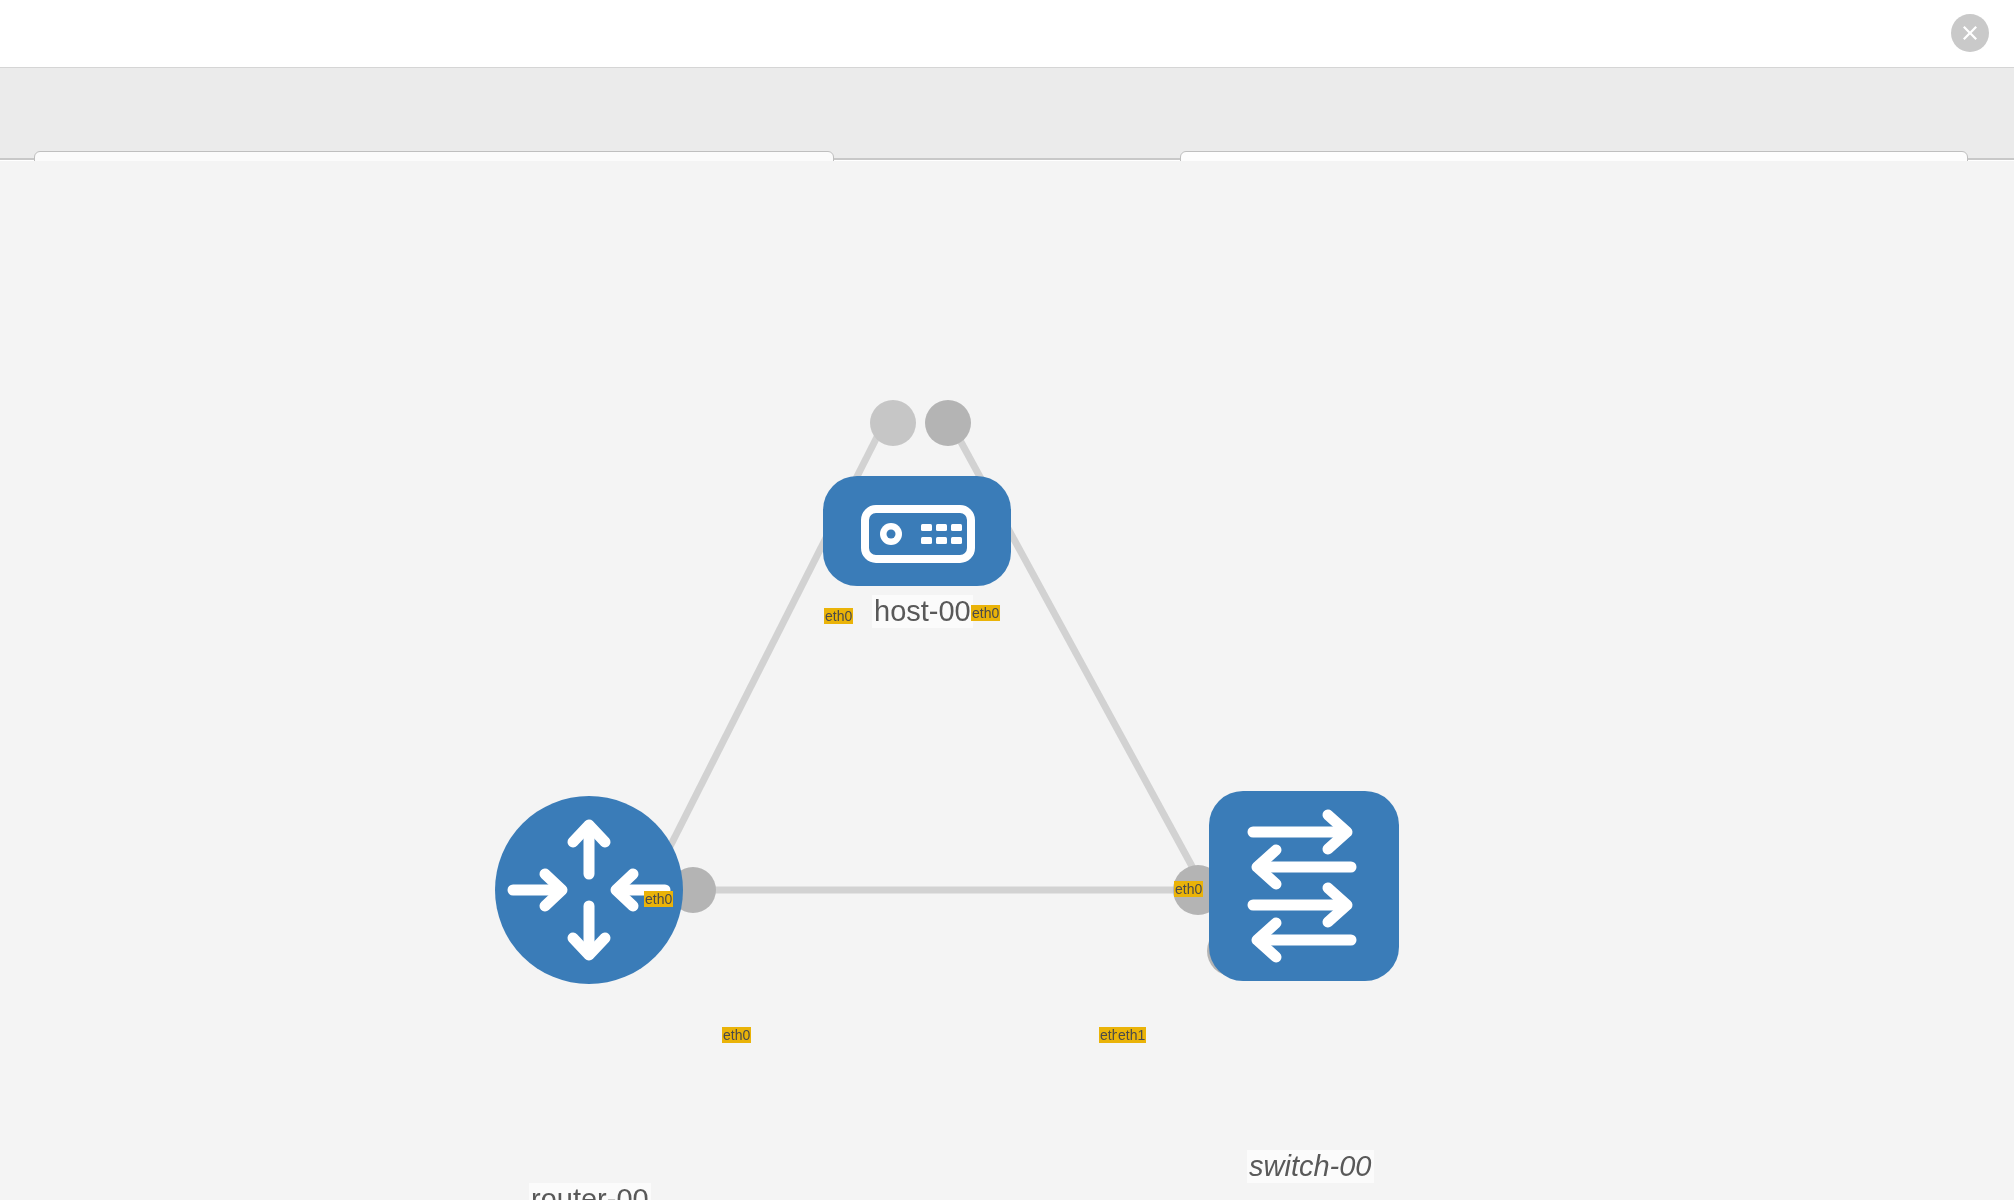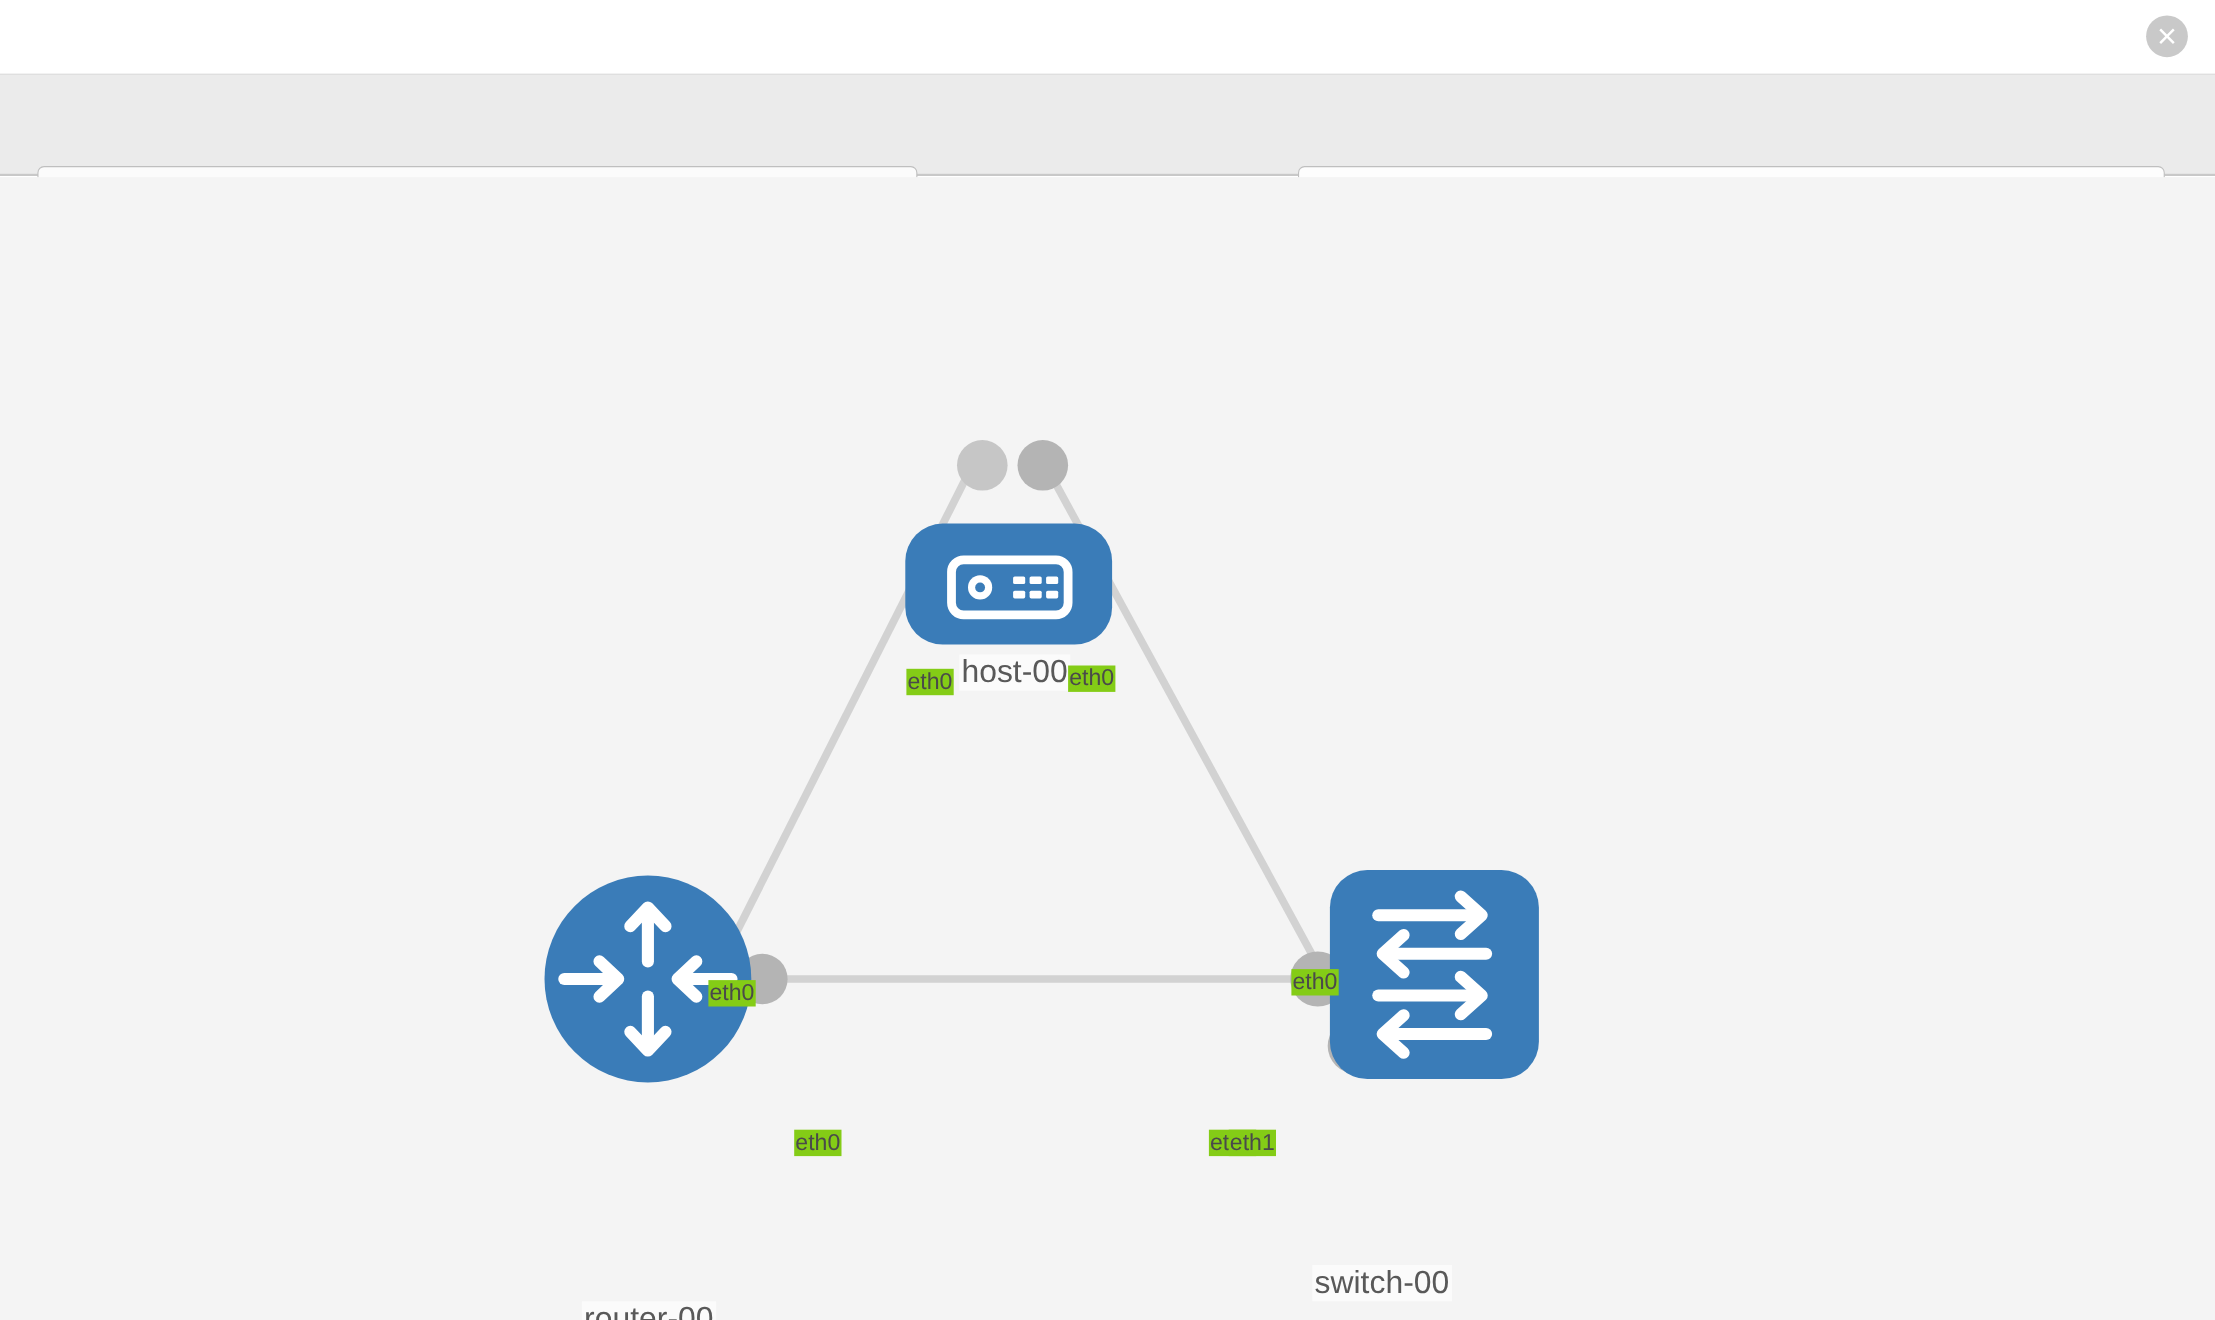--- a/index.html
+++ b/index.html
@@ -96,22 +96,22 @@
   .node-label {
     position:absolute;
     font-size:29px; color:#595959;
     background:#fbfbfb;
     white-space:nowrap;
     padding:0 2px;
     cursor:pointer;
   }
   .iface-label {
     position:absolute;
-    font-size:21px; color:#4a4a4a;
-    background:#84cc16;
+    font-size:14px; color:#4a4a4a;
+    background:#eab308;
     white-space:nowrap;
     padding:0 1px;
     cursor:pointer;
   }
 </style>
 </head>
 <body>
 
 <div class="app">
 
@@ -223,21 +223,21 @@
           <path d="M1328 727 L1347 744 L1328 761"></path>
 
           <path d="M1351 779 L1259 779"></path>
           <path d="M1276 762 L1257 779 L1276 796"></path>
         </g>
       </g>
     </svg>
 
     <div class="node-label" style="left:872px; top:434px;">host-00</div>
     <div class="node-label" style="left:529px; top:1022px;">router-00</div>
-    <div class="node-label" style="left:1193px; top:989px;">switch-00</div>
+    <div class="node-label" style="left:1247px; top:989px;font-style:italic;">switch-00</div>
 
     <div class="iface-label" style="left:824px; top:447px;">eth0</div>
     <div class="iface-label" style="left:971px; top:444px;">eth0</div>
     <div class="iface-label" style="left:644px; top:730px;">eth0</div>
     <div class="iface-label" style="left:1174px; top:720px;">eth0</div>
     <div class="iface-label" style="left:722px; top:866px;">eth0</div>
     <div class="iface-label" style="left:1099px; top:866px;">eth0</div>
     <div class="iface-label" style="left:1117px; top:866px;">eth1</div>
 
   </div>

